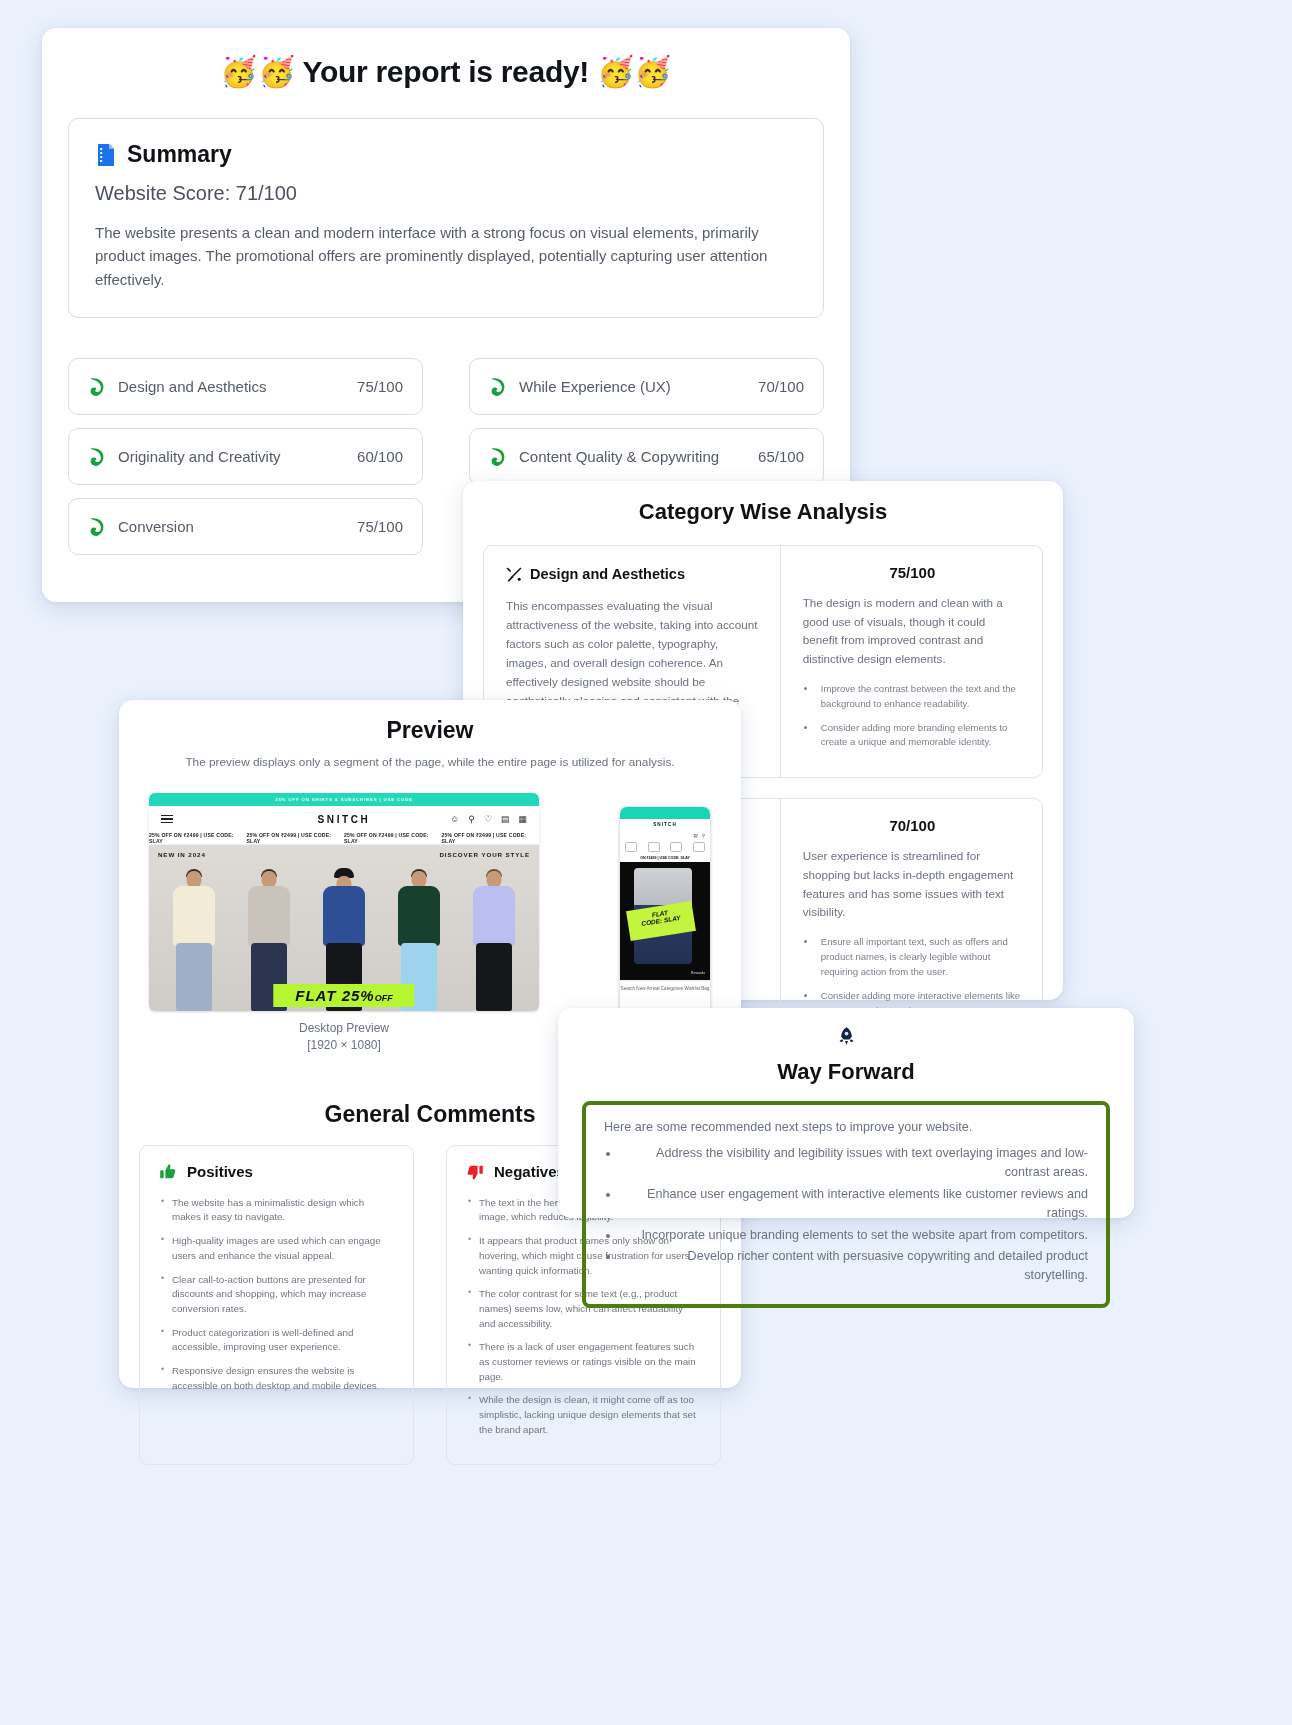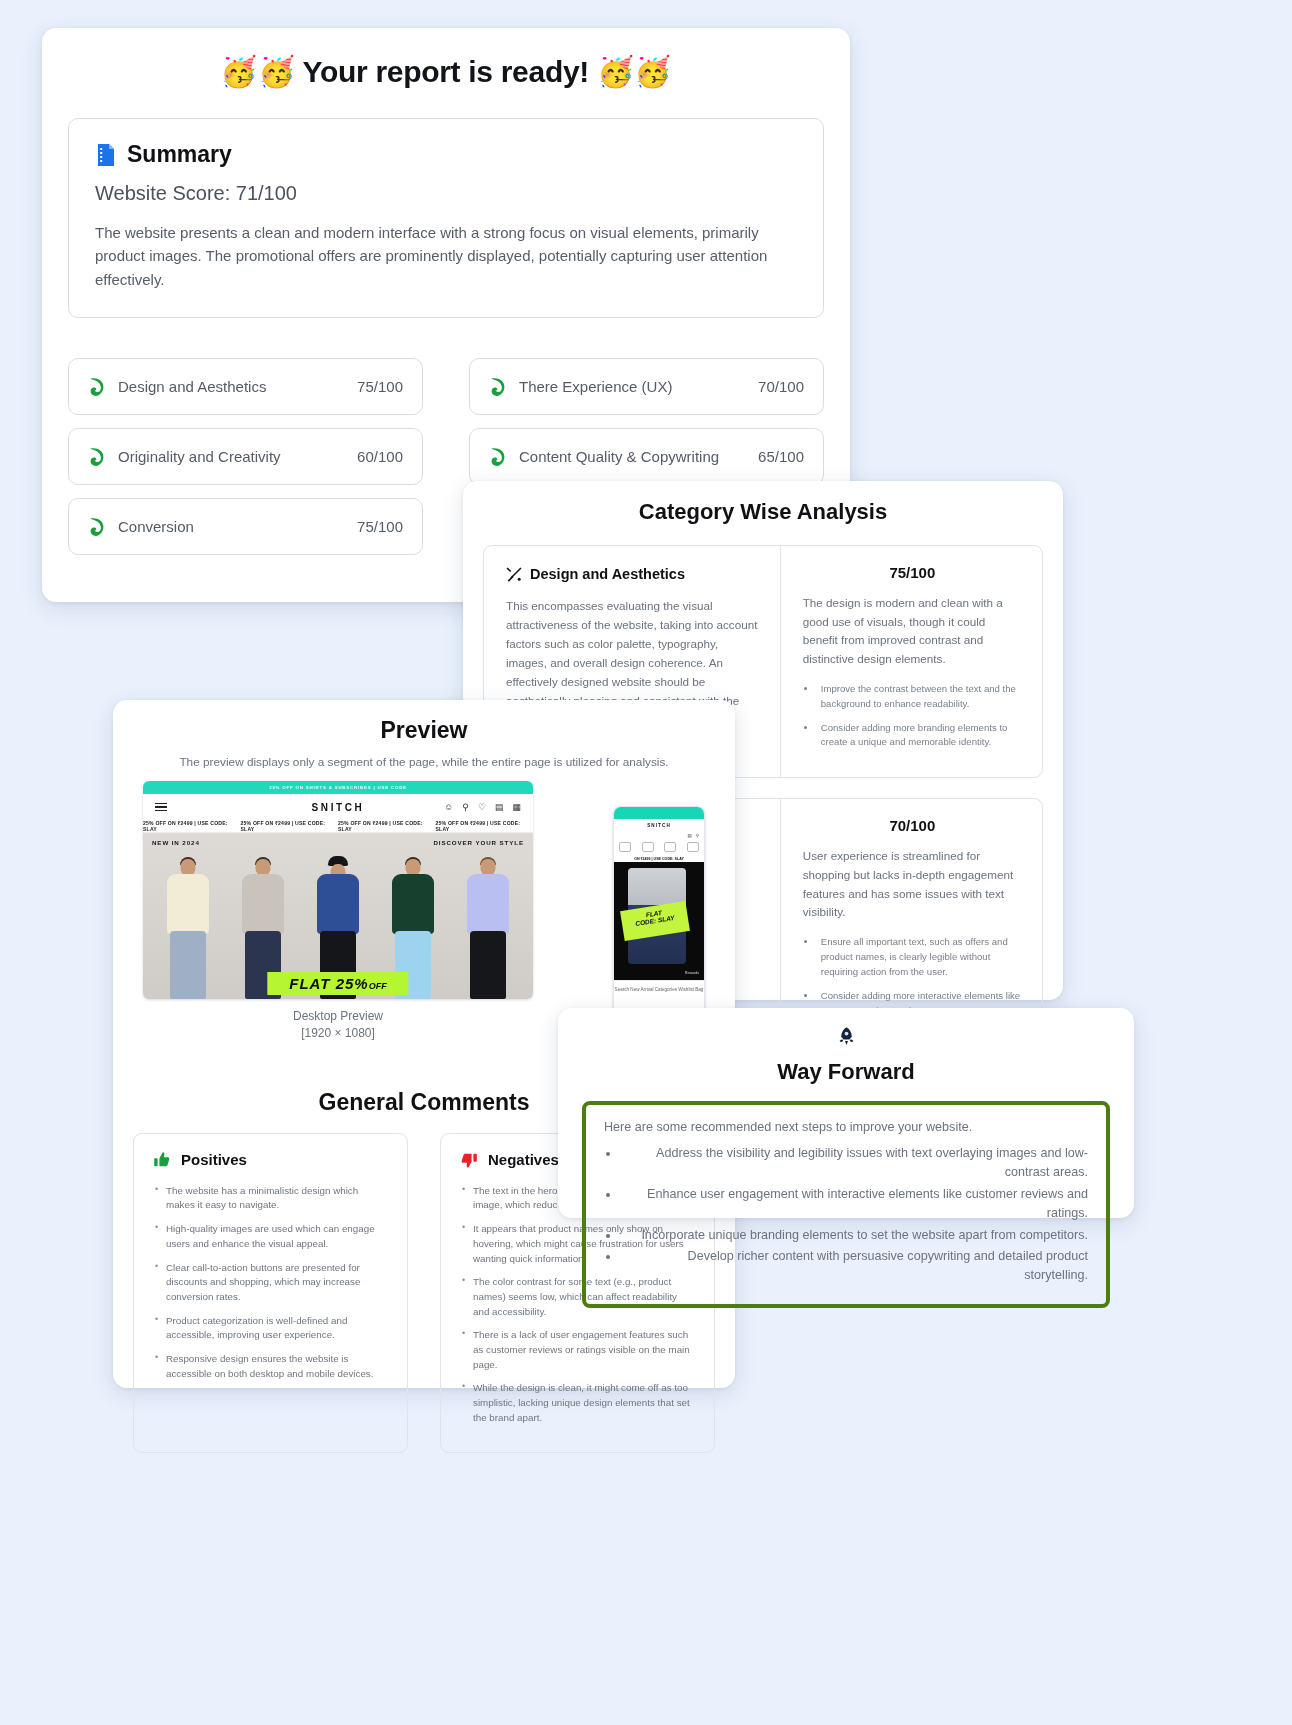--- a/index.html
+++ b/index.html
@@ -127,32 +127,32 @@
   .cat-verdict { font-size: 11.7px; line-height: 1.6; color: #6b7280; }
   .cat-bullets { margin: 13px 0 0 14px; }
   .cat-bullets li {
     font-size: 9.6px; line-height: 1.55; color: #7a818c;
     margin-bottom: 9px; padding-left: 4px;
   }
   .tool-icon { width: 16px; height: 16px; display:block; }
 
   
   #panel-preview {
-    left: 113px; top: 700px; width: 622px; height: 688px; z-index: 3;
+    left: 119px; top: 700px; width: 622px; height: 688px; z-index: 3;
   }
   .pv-title {
     text-align: center; font-size: 23px; font-weight: 700;
     color: #0f1115; margin-top: 17px;
   }
   .pv-sub {
     text-align: center; font-size: 11.8px; color: #6b7280; margin-top: 11px;
   }
   .pv-row {
-    display: flex; justify-content: center; align-items: flex-end;
-    gap: 80px; margin-top: 12px;
+    display: flex; justify-content: center; align-items: center;
+    gap: 80px; margin-top: 24px;
   }
   .pv-caption {
     text-align: center; font-size: 12px; color: #6b7280;
     margin-top: 9px; line-height: 1.45;
   }
 
   
   .desk-shot {
     width: 390px; height: 218px;
     border-radius: 6px; overflow: hidden;
@@ -331,21 +331,21 @@
         <span class="lbl">Design and Aesthetics</span>
         <span class="val">75/100</span>
       </div>
 
       <div class="score-card">
         <span class="leaf">
           <svg class="leaf-svg" viewBox="0 0 17 20">
               <path d="M2.6 1.4C8.9.2 15.4 3.1 15.4 9.8c0 5.3-3.9 9.1-7.5 9.1-3 0-5.3-2-5.3-4.6 0-2.2 1.5-3.7 3.4-3.7 1.3 0 2.3.7 2.3 1.7 0 .7-.5 1.1-1 1.1-.3 0-.5-.1-.6-.2.3 1.1 1.4 1.9 2.7 1.9 2 0 3.5-1.8 3.5-4.4 0-4.2-3.6-7.2-8.6-8.3-.9-.2-1.6-.6-1.7-1z" fill="#1a9e3e"></path>
             </svg>
         </span>
-        <span class="lbl">There Experience (UX)</span>
+        <span class="lbl">While Experience (UX)</span>
         <span class="val">70/100</span>
       </div>
 
       <div class="score-card">
         <span class="leaf">
           <svg class="leaf-svg" viewBox="0 0 17 20">
               <path d="M2.6 1.4C8.9.2 15.4 3.1 15.4 9.8c0 5.3-3.9 9.1-7.5 9.1-3 0-5.3-2-5.3-4.6 0-2.2 1.5-3.7 3.4-3.7 1.3 0 2.3.7 2.3 1.7 0 .7-.5 1.1-1 1.1-.3 0-.5-.1-.6-.2.3 1.1 1.4 1.9 2.7 1.9 2 0 3.5-1.8 3.5-4.4 0-4.2-3.6-7.2-8.6-8.3-.9-.2-1.6-.6-1.7-1z" fill="#1a9e3e"></path>
             </svg>
         </span>
         <span class="lbl">Originality and Creativity</span>

